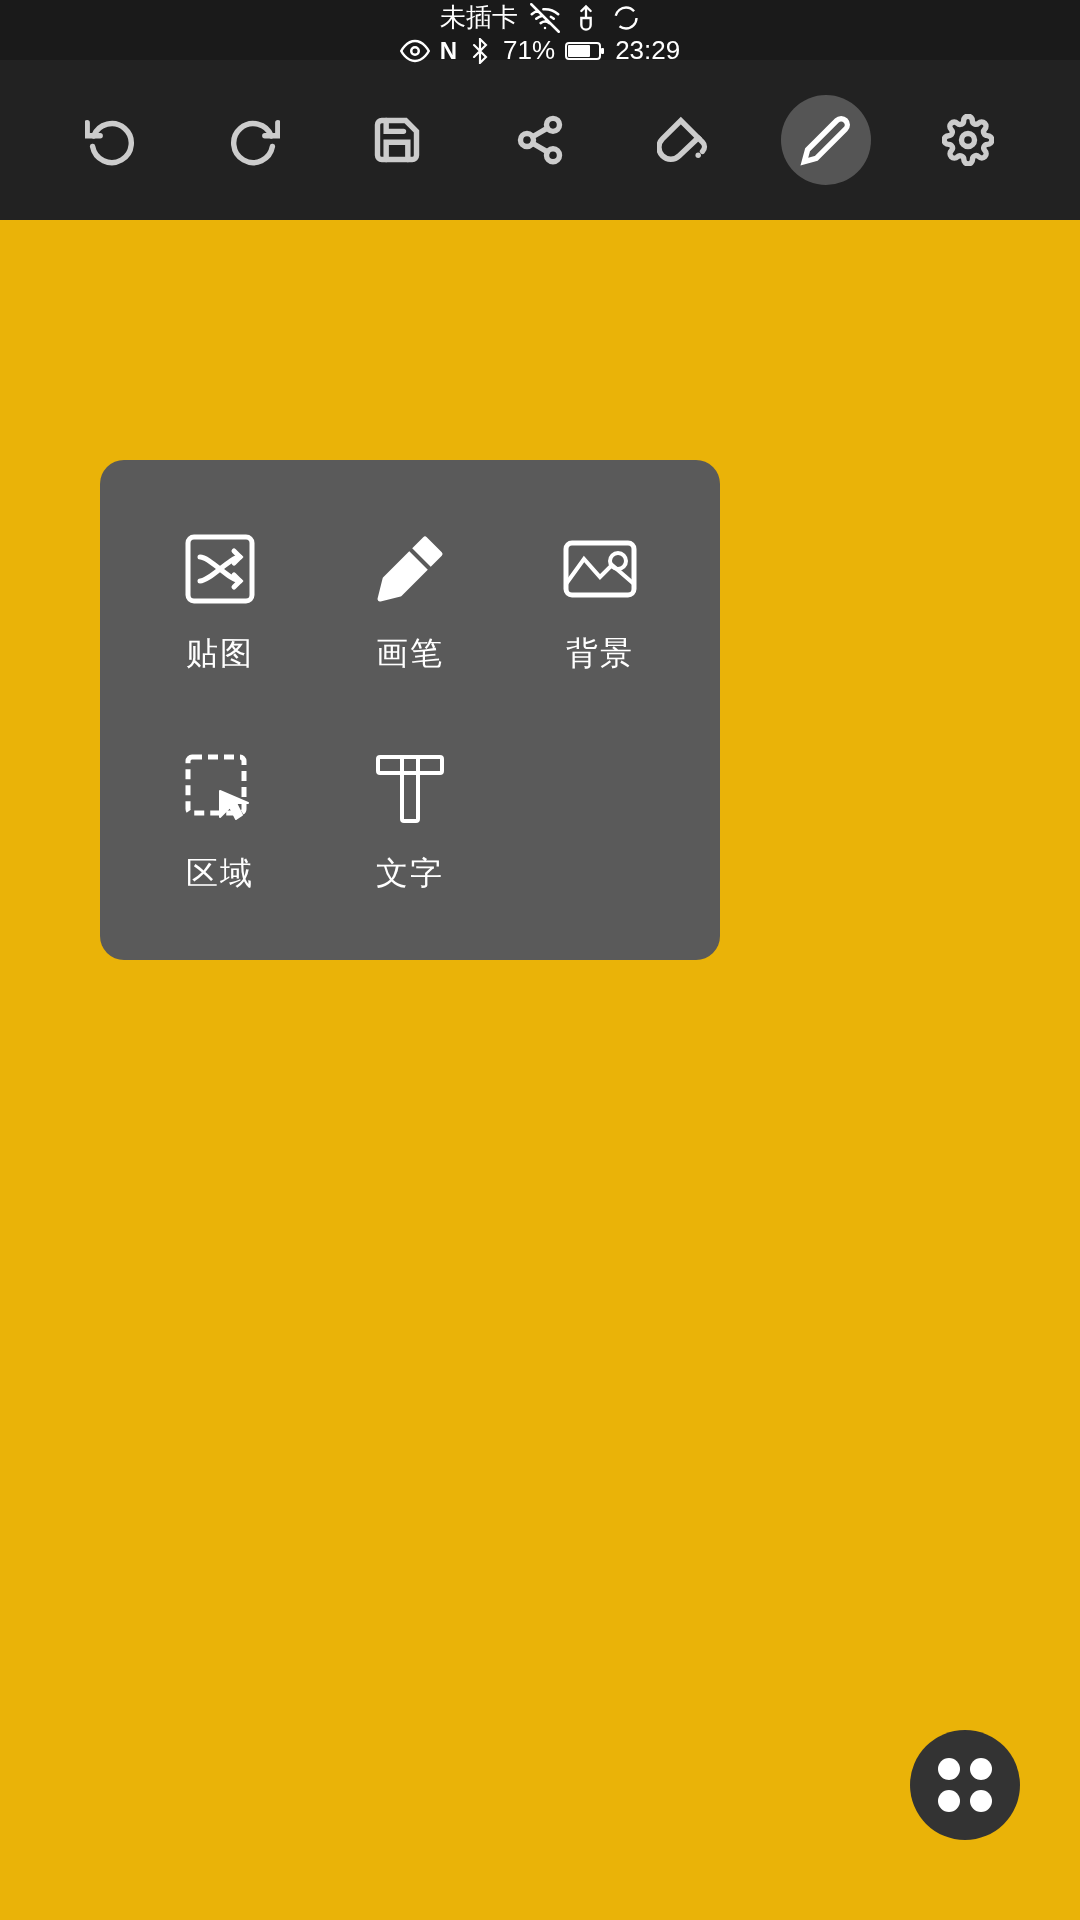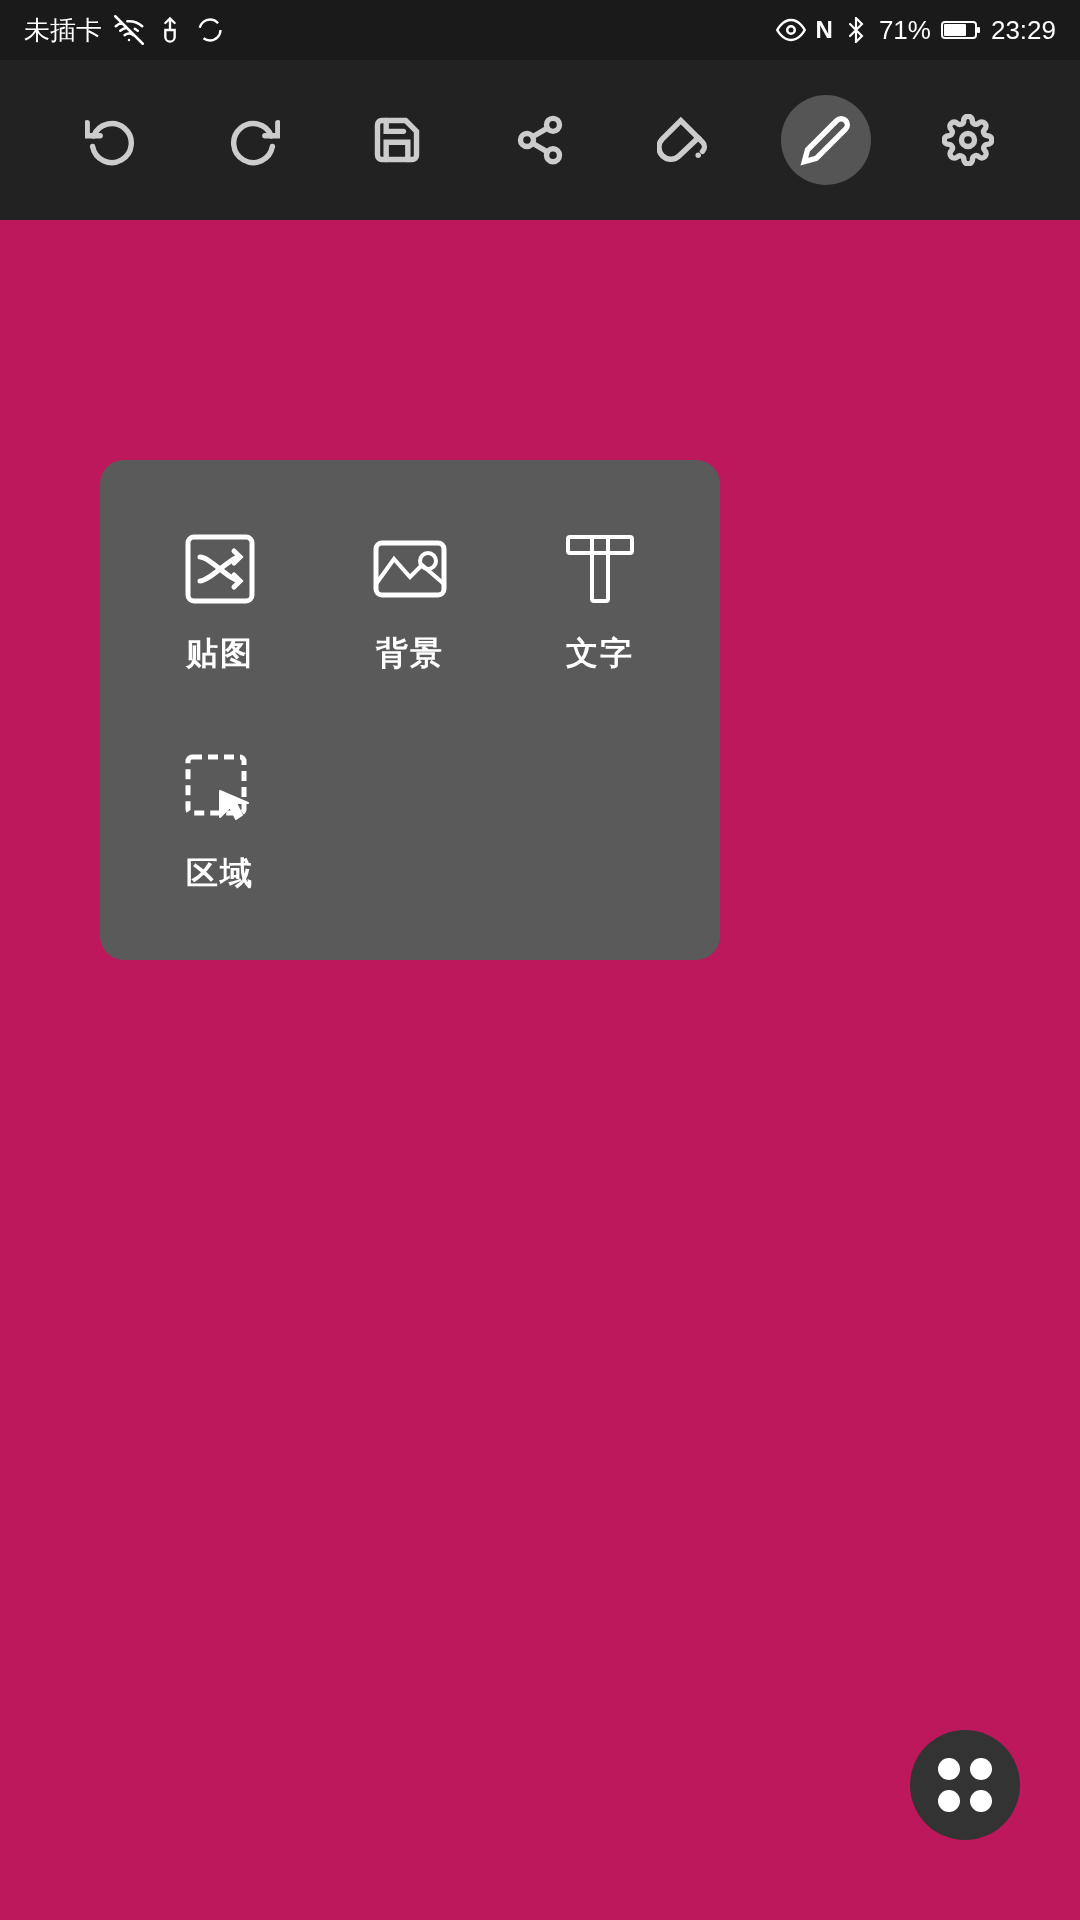--- a/index.html
+++ b/index.html
@@ -15,23 +15,24 @@
     }
 
     
     .status-bar {
       width: 100%;
       height: 60px;
       background: #1a1a1a;
       display: flex;
       align-items: center;
       justify-content: space-between;
-      padding: 0 24px;
+      padding: 0 36px;
       color: white;
       font-size: 26px;
+      flex-direction: column;
     }
     .status-left {
       display: flex;
       align-items: center;
       gap: 12px;
     }
     .status-right {
       display: flex;
       align-items: center;
       gap: 10px;
@@ -60,26 +61,25 @@
       font-size: 44px;
     }
     .toolbar-btn.active {
       background: #555555;
     }
 
     
     .canvas-area {
       width: 100%;
       height: calc(1920px - 60px - 160px);
-      background: #be185d;
+      background: #eab308;
       position: relative;
       display: flex;
       align-items: center;
       justify-content: center;
-      font-weight: bold;
     }
 
     
     .menu-panel {
       position: absolute;
       left: 100px;
       top: 240px;
       width: 620px;
       background: #5a5a5a;
       border-radius: 24px;
@@ -262,57 +262,66 @@
           <path d="M20 52 C30 52 50 28 60 28" stroke="white" stroke-width="5" stroke-linecap="round" fill="none"></path>
           <path d="M20 28 C30 28 50 52 60 52" stroke="white" stroke-width="5" stroke-linecap="round" fill="none"></path>
           <polyline points="54,22 60,28 54,34" stroke="white" stroke-width="5" stroke-linecap="round" fill="none"></polyline>
           <polyline points="54,46 60,52 54,58" stroke="white" stroke-width="5" stroke-linecap="round" fill="none"></polyline>
         </svg>
       </div>
       <span class="menu-label">贴图</span>
     </div>
 
 
+    <div class="menu-item">
+      <div class="menu-icon">
+        <svg viewBox="0 0 80 80" fill="none" xmlns="http://www.w3.org/2000/svg">
+          <path d="M55 10 L70 25 L30 65 L10 70 L15 50 Z" stroke="white" stroke-width="5" fill="white" stroke-linejoin="round"></path>
+          <line x1="40" y1="20" x2="60" y2="40" stroke="#5a5a5a" stroke-width="4"></line>
+        </svg>
+      </div>
+      <span class="menu-label">画笔</span>
+    </div>
 
     <div class="menu-item">
       <div class="menu-icon">
         <svg viewBox="0 0 80 80" fill="none" xmlns="http://www.w3.org/2000/svg">
           <rect x="6" y="14" width="68" height="52" rx="6" stroke="white" stroke-width="5"></rect>
 
           <polyline points="6,55 24,30 40,48 52,36 74,55" stroke="white" stroke-width="4" fill="none"></polyline>
 
           <circle cx="58" cy="32" r="8" stroke="white" stroke-width="4" fill="none"></circle>
         </svg>
       </div>
       <span class="menu-label">背景</span>
     </div>
 
 
 
     <div class="menu-item">
       <div class="menu-icon">
+        <svg viewBox="0 0 80 80" fill="none" xmlns="http://www.w3.org/2000/svg">
+
+          <rect x="8" y="8" width="56" height="56" rx="4" stroke="white" stroke-width="5" stroke-dasharray="10 6"></rect>
+
+          <path d="M40 42 L40 68 L50 58 L56 70 L62 66 L56 54 L68 54 Z" fill="white" stroke="white" stroke-width="2" stroke-linejoin="round"></path>
+        </svg>
+      </div>
+      <span class="menu-label">区域</span>
+    </div>
+
+    <div class="menu-item">
+      <div class="menu-icon">
         <svg viewBox="0 0 80 80" fill="white" xmlns="http://www.w3.org/2000/svg">
 
           <rect x="8" y="8" width="64" height="16" rx="2"></rect>
           <rect x="32" y="8" width="16" height="64" rx="2"></rect>
         </svg>
       </div>
       <span class="menu-label">文字</span>
-    </div>
-
-    <div class="menu-item">
-      <div class="menu-icon">
-        <svg viewBox="0 0 80 80" fill="none" xmlns="http://www.w3.org/2000/svg">
-
-          <rect x="8" y="8" width="56" height="56" rx="4" stroke="white" stroke-width="5" stroke-dasharray="10 6"></rect>
-
-          <path d="M40 42 L40 68 L50 58 L56 70 L62 66 L56 54 L68 54 Z" fill="white" stroke="white" stroke-width="2" stroke-linejoin="round"></path>
-        </svg>
-      </div>
-      <span class="menu-label">区域</span>
     </div>
 
 
   </div>
 
   <div class="fab-btn">
     <div class="fab-dots">
       <div class="dot"></div>
       <div class="dot"></div>
       <div class="dot"></div>

